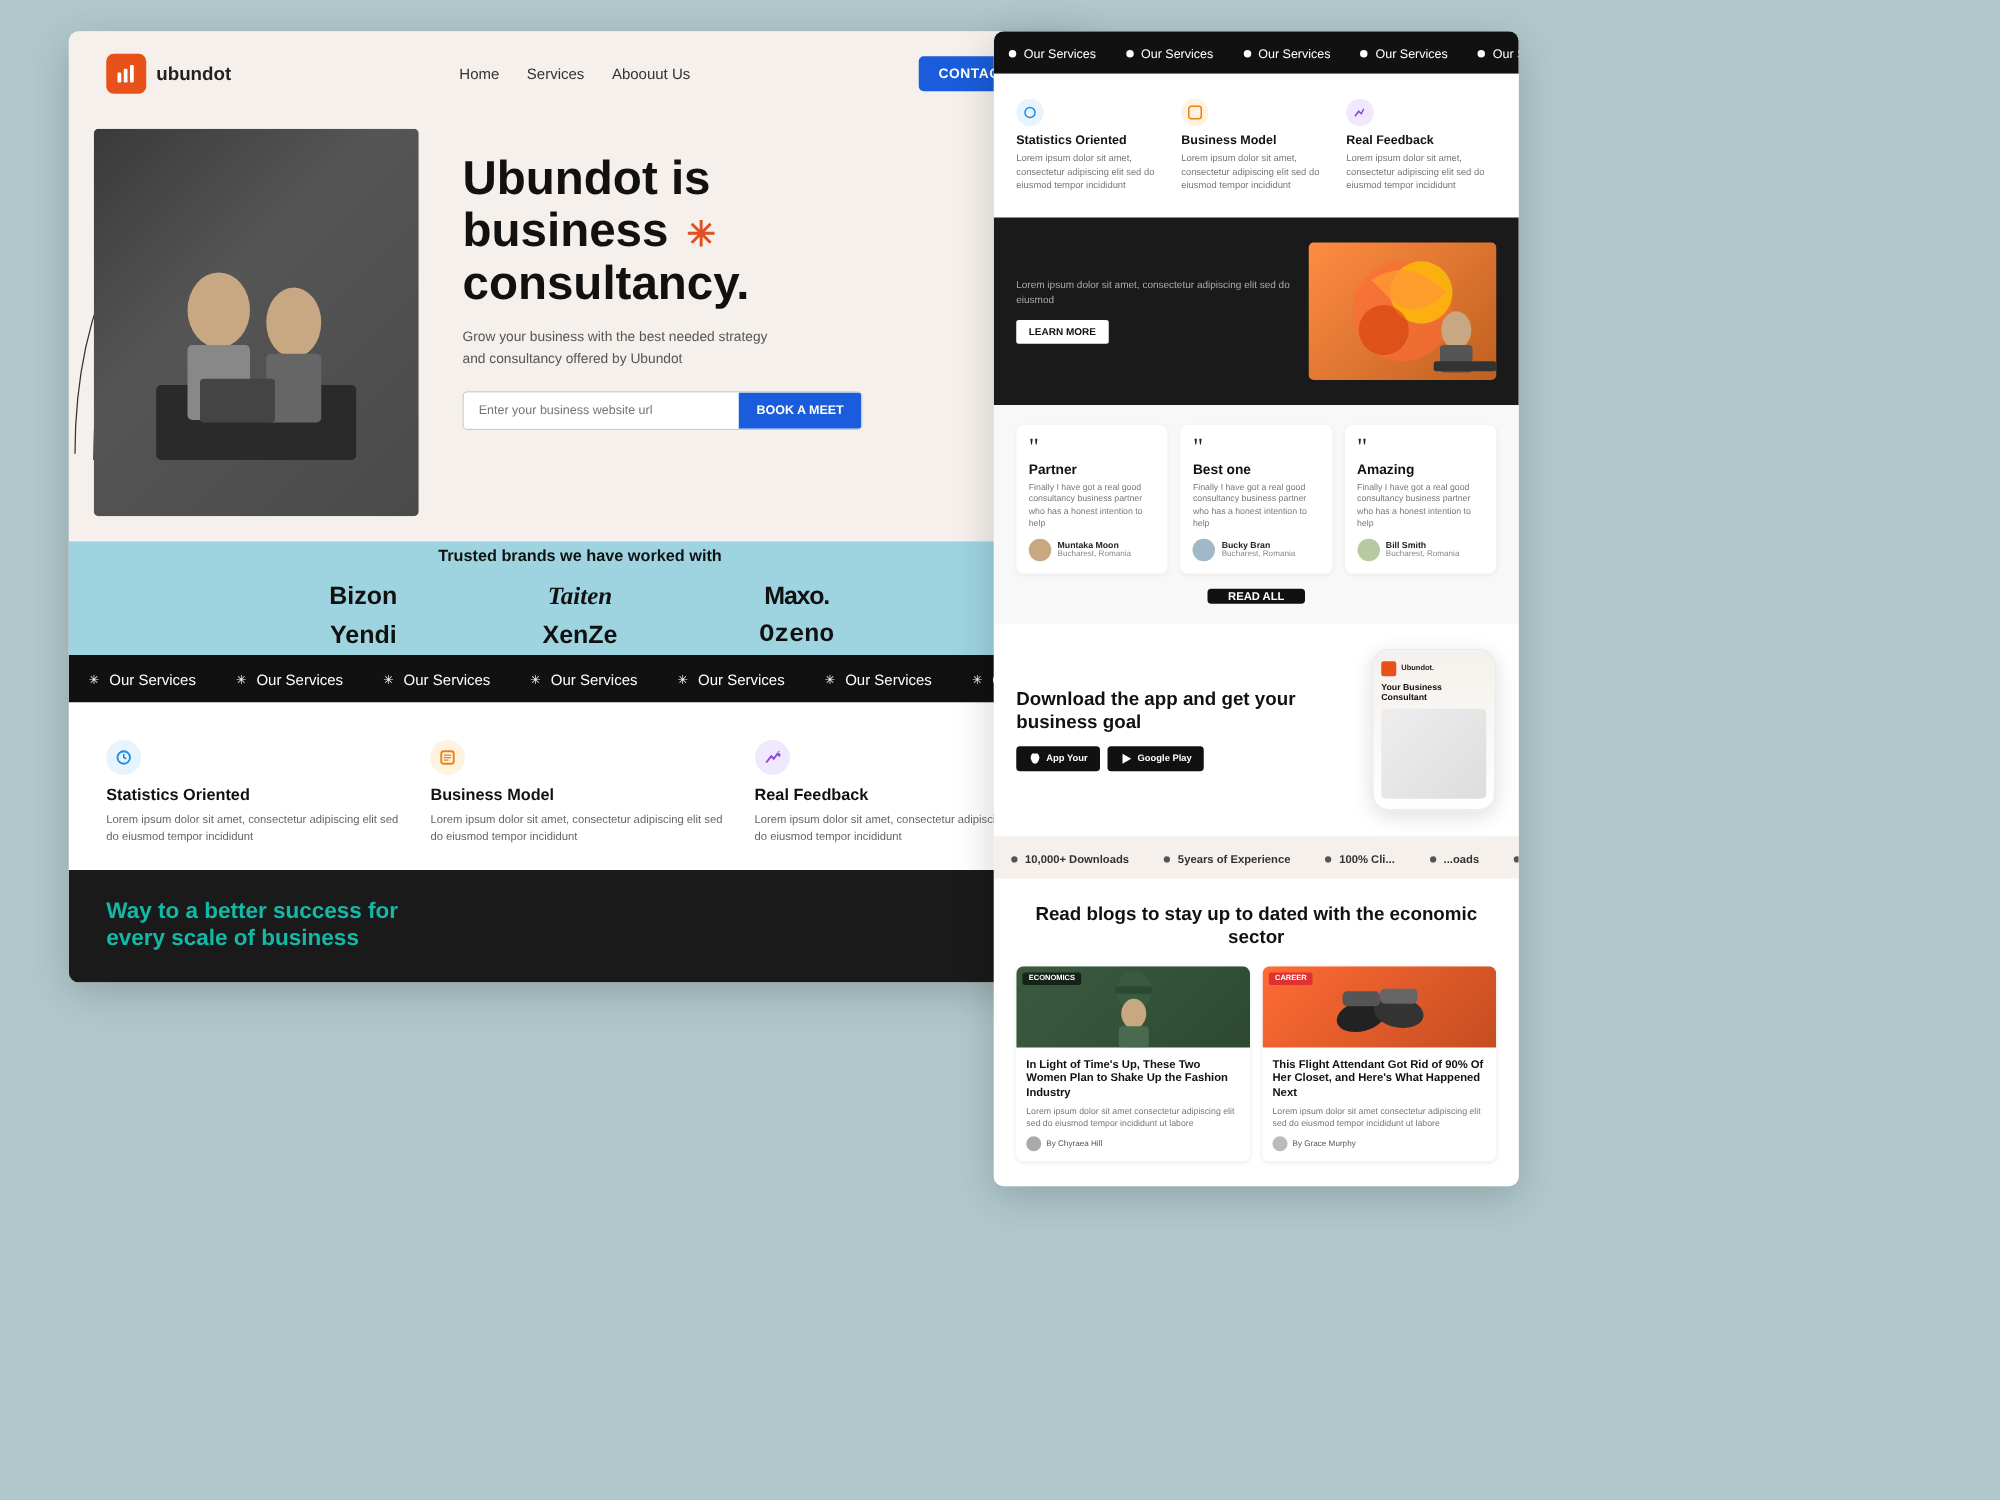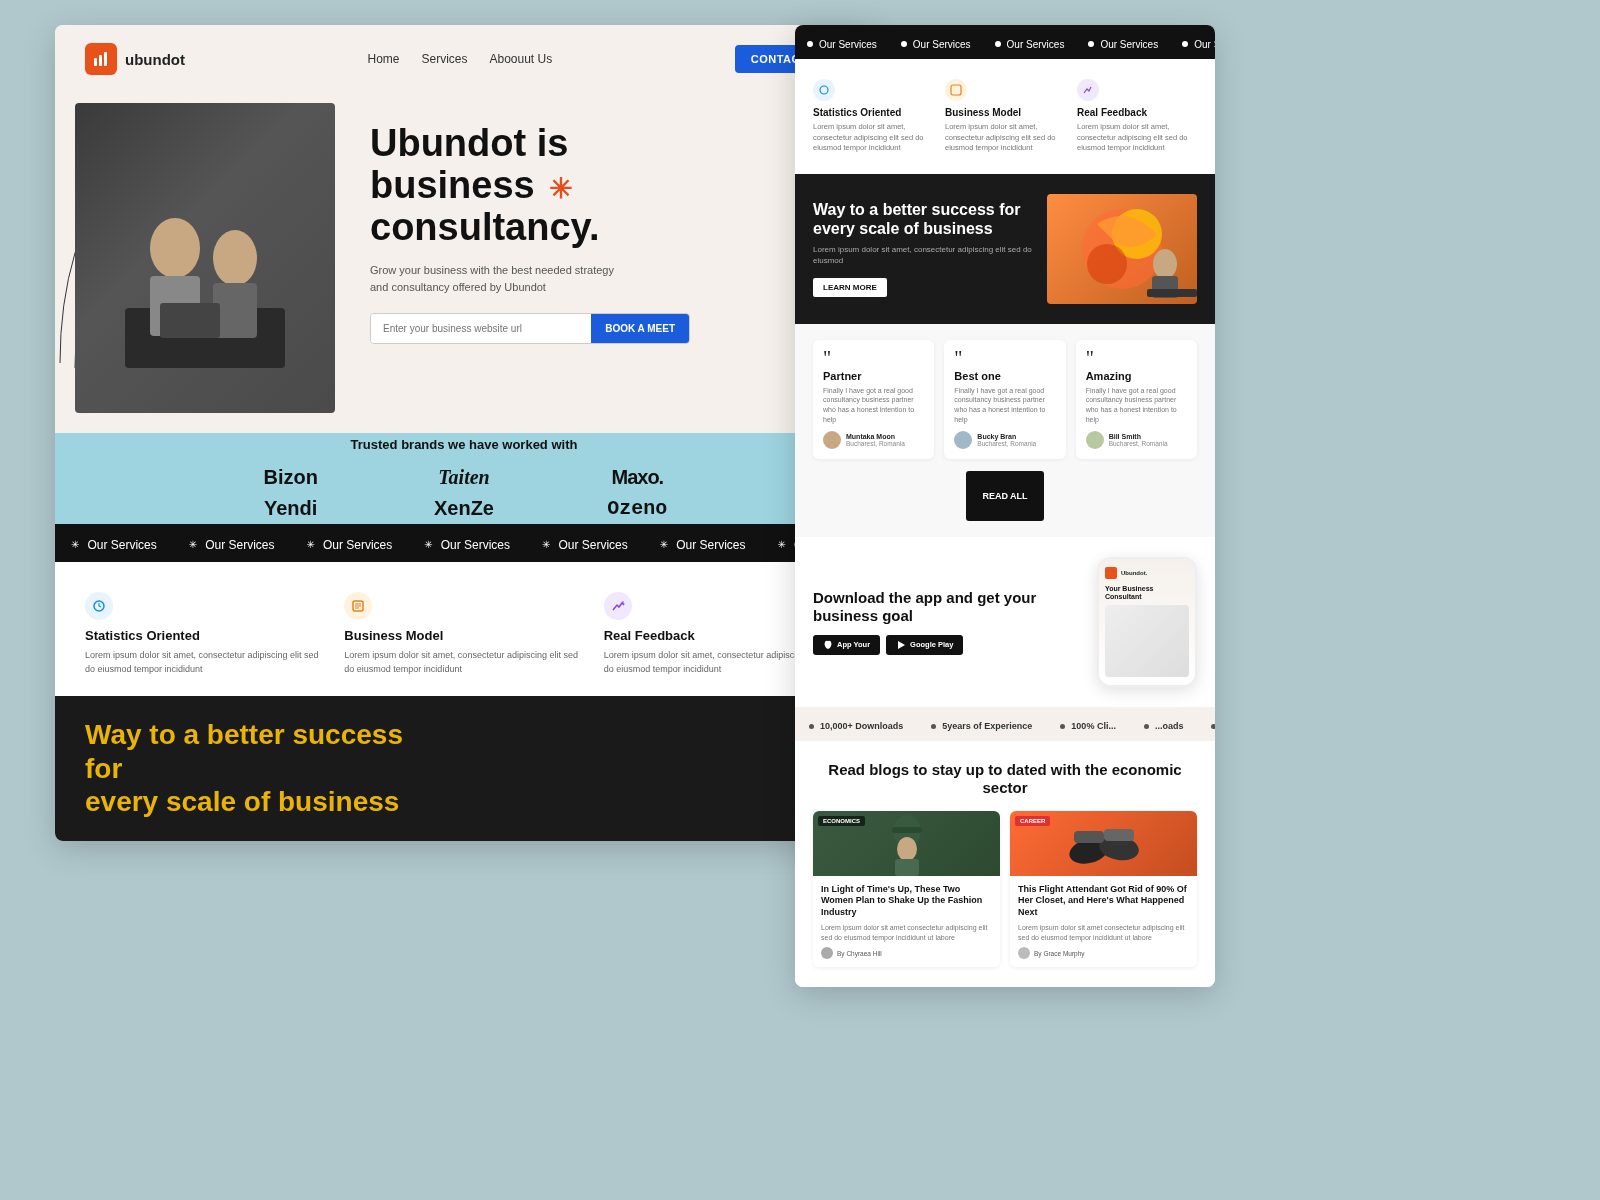--- a/index.html
+++ b/index.html
@@ -249,23 +249,23 @@
     }
 
     
     .bottom-hero {
       background: #1a1a1a;
       padding: 22px 30px;
       position: relative;
       min-height: 90px;
     }
     .bottom-hero-title {
-      font-size: 28px;
+      font-size: 18px;
       font-weight: 800;
-      color: #eab308;
+      color: #14b8a6;
       max-width: 320px;
       line-height: 1.2;
     }
 
     
     .rp-ticker {
       background: #111;
       padding: 8px 0;
       overflow: hidden;
       white-space: nowrap;
@@ -422,21 +422,21 @@
     }
     .rp-reviewer-loc {
       font-size: 6.5px;
       color: #888;
     }
     .rp-read-all-btn {
       display: block;
       background: #111;
       color: #fff;
       border: none;
-      padding: 20px 16px;
+      padding: 1px 16px;
       font-size: 9px;
       font-weight: 600;
       cursor: pointer;
       border-radius: 3px;
       margin: 0 auto;
       text-align: center;
     }
 
     
     .rp-app {
@@ -844,21 +844,20 @@
             </svg>
         </div>
         <div class="rp-service-title">Real Feedback</div>
         <div class="rp-service-text">Lorem ipsum dolor sit amet, consectetur adipiscing elit sed do eiusmod tempor incididunt</div>
       </div>
     </div>
   </div>
 
   <div class="rp-dark">
     <div class="rp-dark-content">
-      <div class="rp-dark-title">Way to  a better success for every scale of business</div>
       <div class="rp-dark-text">Lorem ipsum dolor sit amet, consectetur adipiscing elit sed do eiusmod</div>
       <button class="rp-learn-btn">LEARN MORE</button>
     </div>
     <div class="rp-dark-img">
       <svg width="150" height="110" viewBox="0 0 150 110">
 
         <circle cx="75" cy="55" r="40" fill="#ff6b35" opacity="0.6"></circle>
         <circle cx="90" cy="40" r="25" fill="#ffcc02" opacity="0.7"></circle>
         <circle cx="60" cy="70" r="20" fill="#cc3300" opacity="0.5"></circle>
         <path d="M50 30 Q80 10 110 40 Q90 60 70 50 Z" fill="#ff9933" opacity="0.8"></path>

